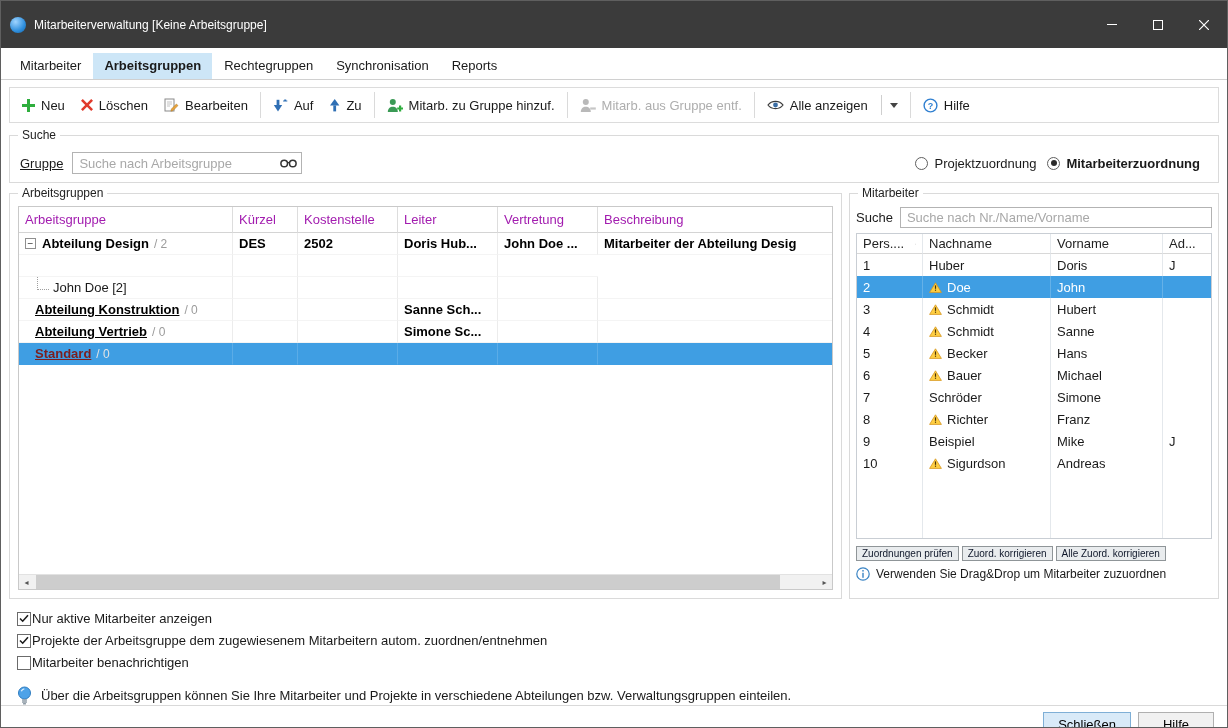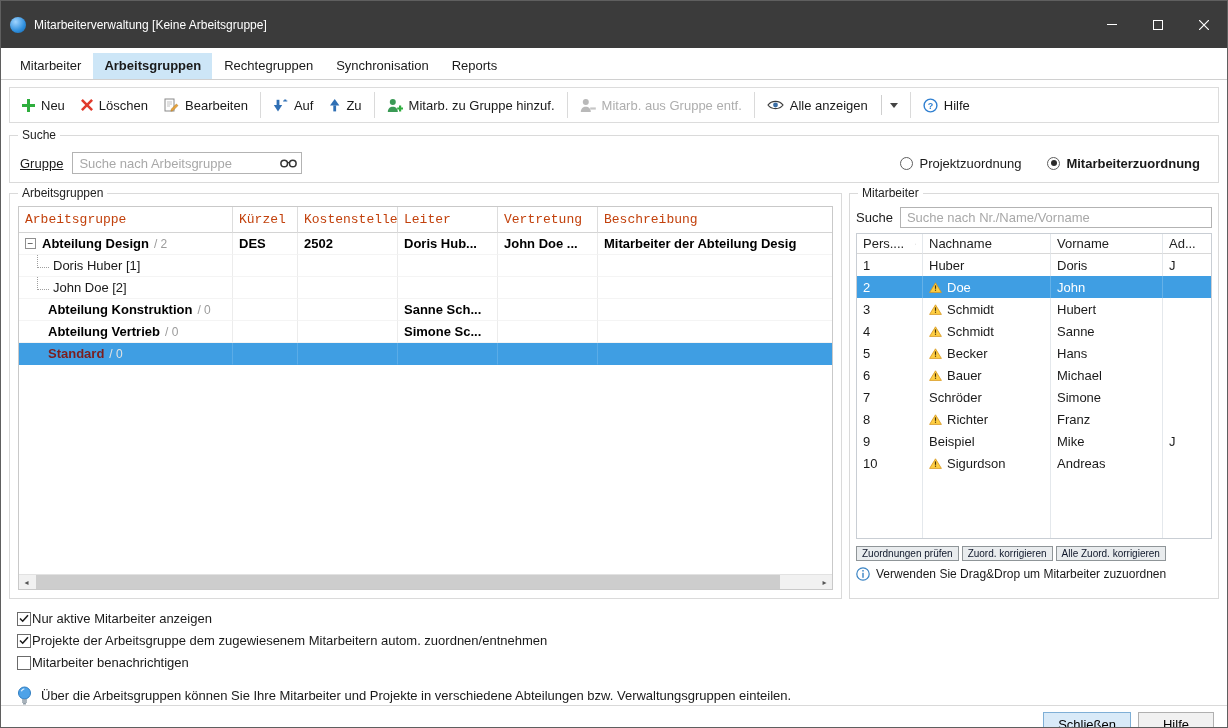--- a/index.html
+++ b/index.html
@@ -37,45 +37,45 @@
               font-size:12px; color:#222; line-height:14px; }
   
   .search-box { margin:12px 8px 0; height:48px; flex:none; }
   .search-row { display:flex; align-items:center; height:100%; padding:8px 10px 0; }
   .lbl-gruppe { text-decoration:underline; margin-right:9px; }
   .input-wrap { position:relative; }
   input.search { width:230px; height:22px; border:1px solid #b3b3b3; font:13px "Liberation Sans","DejaVu Sans",sans-serif;
                  padding:2px 24px 2px 6px; outline:none; color:#222; }
   input.search::placeholder { color:#a8a8a8; }
   .binoc { position:absolute; right:5px; top:6px; }
-  .radios { margin-left:auto; display:flex; align-items:center; gap:26px; padding-right:8px; }
+  .radios { margin-left:auto; display:flex; align-items:center; gap:11px; padding-right:8px; }
   .radio { display:flex; align-items:center; gap:6px; }
   .rcircle { width:13px; height:13px; border:1px solid #5f5f5f; border-radius:50%; background:#fff;
              display:flex; align-items:center; justify-content:center; flex:none; }
   .rdot { width:6px; height:6px; border-radius:50%; background:#2b2b2b; }
   .radio.selected .rlabel { font-weight:bold; }
   
   .main-row { display:flex; gap:7px; margin:10px 8px 0; height:406px; flex:none; }
   .wg-box { width:833px; flex:none; padding:12px 8px 8px; }
   .emp-box { width:370px; flex:none; padding:12px 6px 6px; display:flex; flex-direction:column; gap:5px; }
   
   .wg-table { height:100%; border:1px solid #c9c9c9; display:flex; flex-direction:column; background:#fff; overflow:hidden; }
   .wg-header, .wg-row { display:grid; grid-template-columns:214px 65px 100px 100px 100px 1fr; flex:none; }
   .wg-header { height:26px; }
-  .wg-header .wgc { border-right:1px solid #dddddd; border-bottom:1px solid #d4d4d4; color:#c2410c;font-family:Liberation Mono, monospace; }
+  .wg-header .wgc { border-right:1px solid #dddddd; border-bottom:1px solid #d4d4d4; color:#a21caf; }
   .wg-row { height:22px; }
   .wgc { padding:0 6px; border-right:1px solid #ececec; white-space:nowrap; overflow:hidden;
          display:flex; align-items:center; }
   .wgc.c5 { border-right:none; }
   .wg-row .wgc { border-bottom:1px solid #f4f4f4; }
   .b { font-weight:bold; color:#000; }
   .suffix { color:#9b9b9b; margin-left:5px; font-size:12px; }
   .expander { width:11px; height:11px; border:1px solid #8f8f8f; background:#fff; font-size:10px;
               line-height:9px; text-align:center; color:#333; margin-right:6px; flex:none; }
-  .indent { margin-left:23px; }
+  .indent { margin-left:10px;text-decoration:underline; }
   .tree-l { width:12px; height:13px; border-left:1px dotted #9f9f9f; border-bottom:1px dotted #9f9f9f;
             margin:-9px 4px 0 12px; flex:none; }
   .wg-row.sel { background:#3f9ee3; }
   .wg-row.sel .wgc { border-bottom-color:transparent; border-right-color:rgba(255,255,255,0.15); }
   .wg-row.sel .wg-name { color:#7c1e1e; }
   .wg-row.sel .suffix { color:#e3e3e3; }
   .wg-fill { flex:1; }
   
   .hscroll { height:15px; display:flex; background:#f1f1f1; border-top:1px solid #e2e2e2; flex:none; }
   .hs-arrow { width:15px; font-size:8px; line-height:15px; text-align:center; color:#555; flex:none; }
@@ -277,24 +277,20 @@
             <span class="suffix">/ 2</span>
           </div>
           <div class="wgc c1 b">DES</div>
           <div class="wgc c2 b">2502</div>
           <div class="wgc c3 b">Doris Hub...</div>
           <div class="wgc c4 b">John Doe ...</div>
           <div class="wgc c5 b">Mitarbeiter der Abteilung Desig</div>
         </div>
 
         <div class="wg-row">
-          <div class="wgc c0">
-            <span class="tree-l"></span>
-            <span>Doris Huber [1]</span>
-          </div>
           <div class="wgc c1"></div>
             <div class="wgc c2"></div>
             <div class="wgc c3"></div>
             <div class="wgc c4"></div>
             <div class="wgc c5"></div>
         </div>
 
         <div class="wg-row">
           <div class="wgc c0">
             <span class="tree-l"></span>

